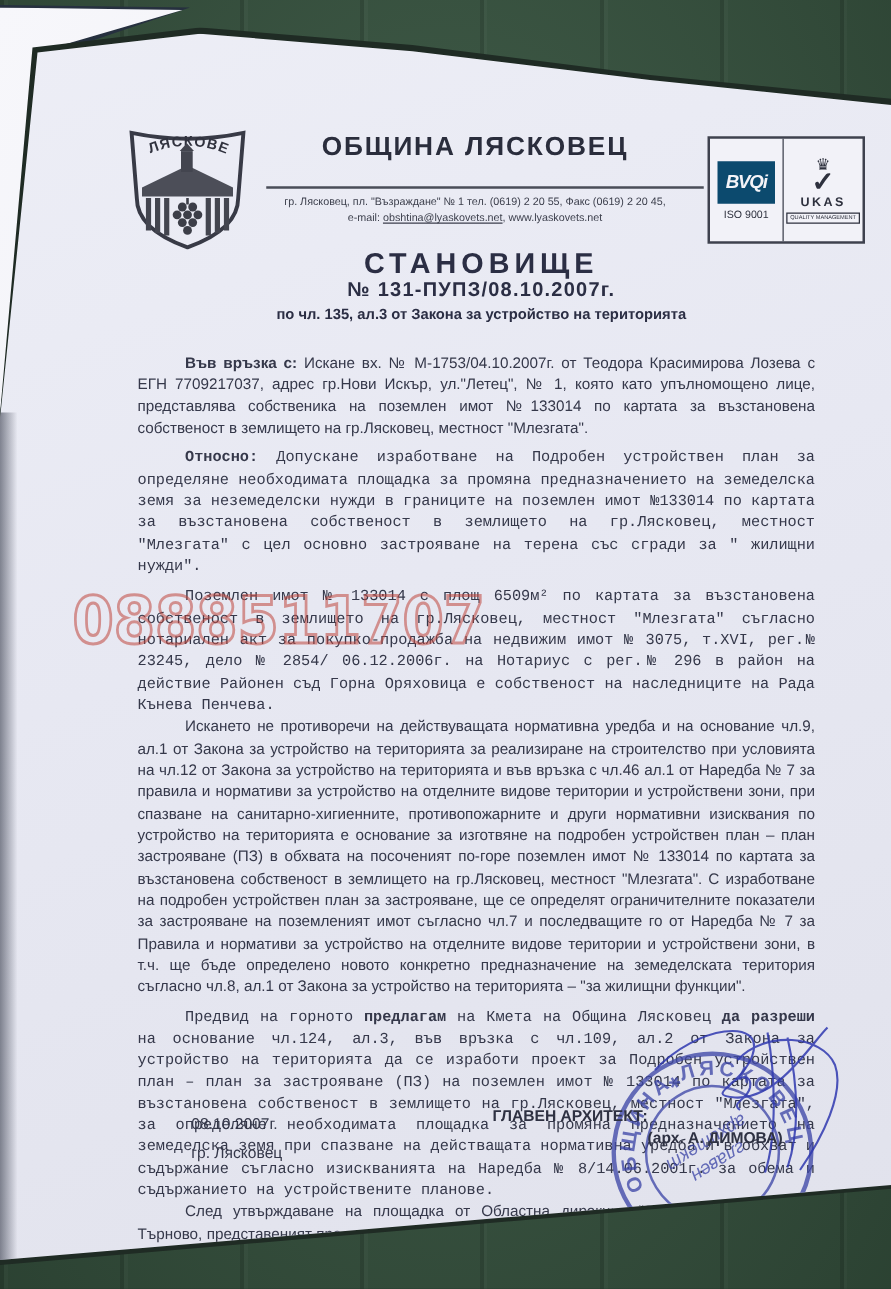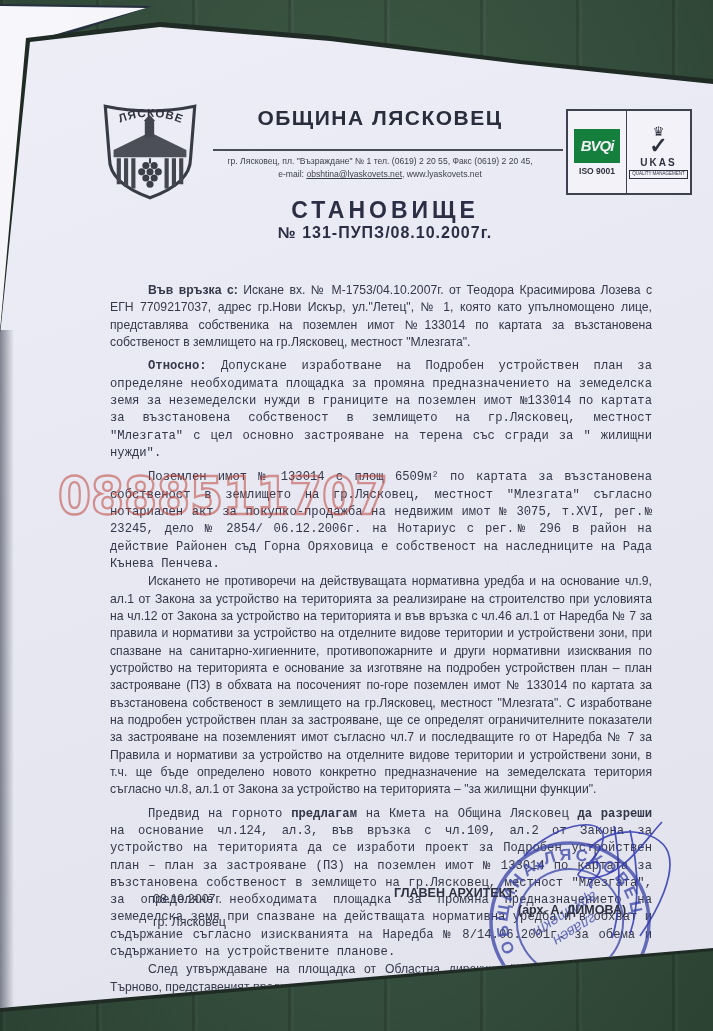--- a/index.html
+++ b/index.html
@@ -31,23 +31,23 @@
   .logo{left:96px;top:98px;width:108px;height:104px;}
   .org-name{left:200px;top:106px;width:360px;text-align:center;
     font-size:21px;font-weight:bold;letter-spacing:1.5px;color:#2a2d3c;}
   .header-rule{left:213px;top:149px;width:350px;height:2px;background:#4a4d58;}
   .contact{left:190px;top:155px;width:380px;text-align:center;
     font-size:8.6px;color:#3c3f4c;line-height:1.55;}
   .contact .u{text-decoration:underline;text-align:center;}
   .badge{left:566px;top:109px;width:122px;height:82px;border:2px solid #3e414e;
     background:#f2f2f8;display:flex;}
   .badge-left{width:58px;border-right:1.5px solid #3e414e;display:flex;flex-direction:column;align-items:center;justify-content:center;gap:3px;}
-  .bvqi-box{width:46px;height:34px;background:#15803d;color:#f4f4f8;display:flex;align-items:center;justify-content:center;
+  .bvqi-box{width:46px;height:34px;background:#0c4a6e;color:#f4f4f8;display:flex;align-items:center;justify-content:center;
     font-size:15px;font-weight:bold;font-style:italic;letter-spacing:-1px;}
-  .iso-label{font-size:8.5px;font-weight:bold;color:#2e313e;}
+  .iso-label{font-size:8.5px;font-weight:normal;color:#2e313e;}
   .badge-right{flex:1;display:flex;flex-direction:column;align-items:center;justify-content:center;line-height:1;color:#2e313e;}
   .crown{font-size:13px;}
   .check{font-size:22px;font-weight:bold;margin-top:-3px;}
   .ukas{font-size:10px;font-weight:bold;letter-spacing:2px;margin-top:1px;}
   .ukas-sub{font-size:4.5px;border:1px solid #2e313e;padding:1px 2px;margin-top:2px;text-align:center;}
   
   .doc-heading{left:160px;top:197px;width:450px;text-align:center;
     font-size:23px;font-weight:bold;letter-spacing:4px;color:#2b2e44;}
   .doc-number{left:160px;top:224px;width:450px;text-align:center;
     font-size:16px;font-weight:bold;letter-spacing:1px;color:#2b2e44;}
@@ -122,20 +122,21 @@
     <div class="badge-right">
       <div class="crown">♛</div>
       <div class="check">✓</div>
       <div class="ukas">UKAS</div>
       <div class="ukas-sub">QUALITY MANAGEMENT</div>
     </div>
   </div>
 
   <div class="abs doc-heading">СТАНОВИЩЕ</div>
   <div class="abs doc-number">№  131-ПУПЗ/08.10.2007г.</div>
+  <div class="abs doc-legal">по чл. 135, ал.3 от Закона за устройство на територията</div>
 
   <div class="abs body-text">
     <p><span class="b">Във връзка с:</span><span> Искане вх. № М-1753/04.10.2007г. от Теодора Красимирова Лозева с ЕГН 7709217037, адрес гр.Нови Искър, ул."Летец", № 1, която като упълномощено лице, представлява собственика на поземлен имот №133014 по картата за възстановена собственост в землището на гр.Лясковец, местност "Млезгата".</span></p>
     <p class="gap"><span class="b">Относно:</span><span> Допускане изработване на Подробен устройствен план за определяне необходимата площадка за промяна предназначението на земеделска земя за неземеделски нужди в границите на поземлен имот №133014 по картата за възстановена собственост в землището на гр.Лясковец, местност "Млезгата" с цел основно застрояване на терена със сгради за " жилищни нужди".</span></p>
     <p class="gap">Поземлен имот № 133014 с площ 6509м² по картата за възстановена собственост в землището на гр.Лясковец, местност "Млезгата" съгласно нотариален акт за покупко-продажба на недвижим имот № 3075, т.XVI, рег.№ 23245, дело № 2854/ 06.12.2006г. на Нотариус с рег.№ 296 в район на действие Районен съд Горна Оряховица е собственост на наследниците на Рада Кънева Пенчева.</p>
     <p>Искането не противоречи на действуващата нормативна уредба и на основание чл.9, ал.1 от Закона за устройство на територията за реализиране на строителство при условията на чл.12 от Закона за устройство на територията и във връзка с чл.46 ал.1 от Наредба № 7 за правила и нормативи за устройство на отделните видове територии и устройствени зони, при спазване на санитарно-хигиенните, противопожарните и други нормативни изисквания по устройство на територията е основание за изготвяне на подробен устройствен план – план застрояване (ПЗ) в обхвата на посоченият по-горе поземлен имот № 133014 по картата за възстановена собственост в землището на гр.Лясковец, местност "Млезгата". С изработване на подробен устройствен план за застрояване, ще се определят ограничителните показатели за застрояване на поземленият имот съгласно чл.7 и последващите го от Наредба № 7 за Правила и нормативи за устройство на отделните видове територии и устройствени зони, в т.ч. ще бъде определено новото конкретно предназначение на земеделската територия съгласно чл.8, ал.1 от Закона за устройство на територията  – "за жилищни функции".</p>
     <p class="gap"><span>Предвид на горното </span><span class="b">предлагам</span><span> на Кмета на Община Лясковец </span><span class="b">да разреши</span><span> на основание чл.124, ал.3, във връзка с чл.109, ал.2 от Закона за устройство на територията да се изработи проект за Подробен устройствен план – план за застрояване (ПЗ) на поземлен имот № 133014 по картата за възстановена собственост в землището на гр.Лясковец, местност "Млезгата", за определяне необходимата площадка за промяна предназначението на земеделска земя при спазване на действащата нормативна уредба и в обхват и съдържание съгласно изискванията на Наредба № 8/14.06.2001г. за обема и съдържанието на устройствените планове.</span></p>
     <p>След утвърждаване на площадка от Областна дирекция "Земеделие и гори" В. Търново, представеният предварителен проект за ПУПЗ може да се процедира и утвърди като окончателен, което е необходимо за произнасяне с Решение на КЗ при Областна дирекция "Земеделие и гори" Велико Търново за промяна предназначението на земеделската земя по чл.41, ал.1 от ППЗОЗЗ.</p>
   </div>
 

